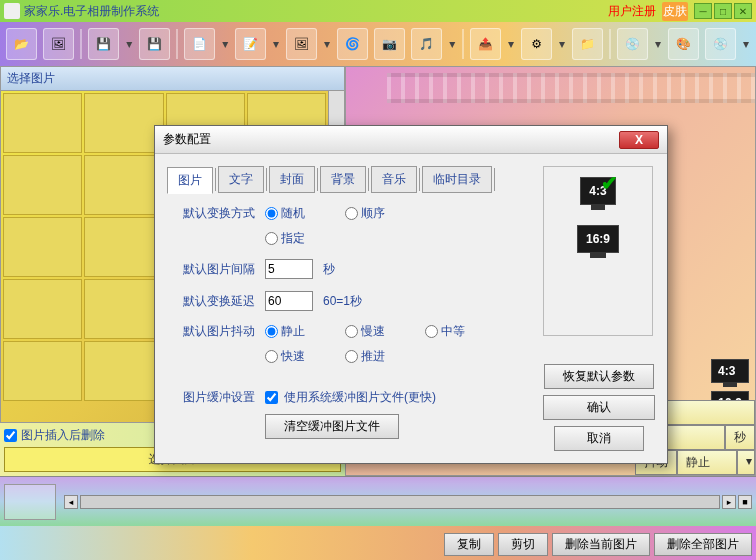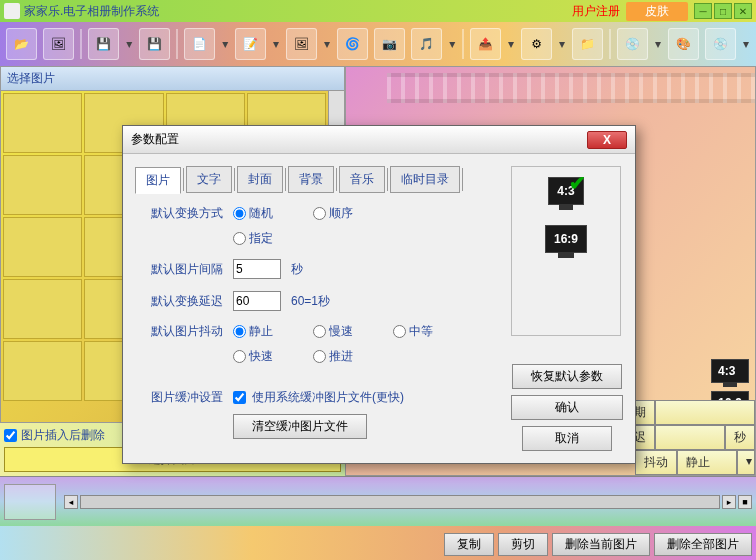--- a/index.html
+++ b/index.html
@@ -3,21 +3,21 @@
 <meta charset="utf-8">
 <style>
 * { box-sizing: border-box; margin: 0; padding: 0; font-family: "Microsoft YaHei", SimSun, sans-serif; font-size: 12px; }
 body { width: 756px; height: 560px; overflow: hidden; background: linear-gradient(180deg, #d67de6 0%, #e8a079 30%, #f5c96f 60%, #b3e0f0 100%); position: relative; }
 
 .titlebar { height: 22px; background: linear-gradient(90deg, #8dd84e, #d8e24e); display: flex; align-items: center; padding: 0 4px; }
 .titlebar .app-icon { width: 16px; height: 16px; background: #f0f0f0; border-radius: 2px; margin-right: 4px; }
 .titlebar .title { color: #2b4a9b; font-weight: normal; }
 .titlebar .right { margin-left: auto; display: flex; align-items: center; gap: 6px; }
 .titlebar .reg { color: #f00; cursor: pointer; }
-.titlebar .skin { background: #f9a23a; color: #fff; padding: 1px 19px; border-radius: 2px; cursor: pointer; }
+.titlebar .skin { background: #f9a23a; color: #fff; padding: 1px 1px; border-radius: 2px; cursor: pointer; }
 .win-btns { display: flex; gap: 2px; }
 .win-btn { width: 18px; height: 16px; border: 1px solid #5a9e2a; background: #8dd84e; display: flex; align-items: center; justify-content: center; cursor: pointer; font-size: 10px; color: #2a5a0a; }
 
 .toolbar { height: 44px; background: linear-gradient(90deg, #a07de6, #e6a079, #f5c96f, #b3e0f0); display: flex; align-items: center; padding: 0 6px; gap: 6px; }
 .tool-btn { width: 32px; height: 32px; background: rgba(255,255,255,0.25); border: 1px solid rgba(255,255,255,0.5); border-radius: 3px; cursor: pointer; display: flex; align-items: center; justify-content: center; }
 .tool-drop { width: 8px; display: flex; align-items: center; justify-content: center; color: #444; }
 .tool-sep { width: 2px; height: 30px; background: rgba(255,255,255,0.4); }
 
 .main { display: flex; height: 410px; }
 .left-panel { width: 345px; background: linear-gradient(135deg, #f0e84a 0%, #e6c84a 60%, #d0b040 100%); border: 1px solid #999; display: flex; flex-direction: column; }
@@ -45,21 +45,21 @@
 .tl-btn { width: 14px; height: 14px; background: #e0e0e0; border: 1px solid #888; cursor: pointer; text-align: center; font-size: 9px; line-height: 12px; }
 
 .bottom-bar { height: 36px; background: linear-gradient(90deg, #b3e0f0, #f5c96f, #e8a079, #d67de6); display: flex; align-items: center; gap: 4px; padding: 0 4px; }
 .bb-btn { background: linear-gradient(180deg, #f0f0f0, #d0d0d0); border: 1px solid #888; padding: 2px 12px; cursor: pointer; }
 .bb-right { margin-left: auto; display: flex; gap: 4px; }
 
 .statusbar { height: 20px; background: #222; color: #ccc; display: flex; align-items: center; padding: 0 8px; gap: 16px; }
 .statusbar a { color: #6ab0f0; text-decoration: underline; }
 
 
-.dialog { position: absolute; left: 122px; top: 125px; width: 514px; background: #f0f0f0; border: 1px solid #666; box-shadow: 4px 4px 12px rgba(0,0,0,0.4); z-index: 100; }
+.dialog { position: absolute; left: 154px; top: 125px; width: 514px; background: #f0f0f0; border: 1px solid #666; box-shadow: 4px 4px 12px rgba(0,0,0,0.4); z-index: 100; }
 .dlg-title { height: 28px; background: linear-gradient(180deg, #fff, #e0e0e0); display: flex; align-items: center; padding: 0 8px; border-bottom: 1px solid #bbb; }
 .dlg-close { margin-left: auto; width: 40px; height: 18px; background: linear-gradient(180deg, #e87070, #c83030); border: 1px solid #a02020; border-radius: 2px; color: #fff; text-align: center; cursor: pointer; line-height: 16px; font-weight: bold; }
 .dlg-body { padding: 12px; display: flex; gap: 12px; }
 .dlg-left { flex: 1; }
 .tabs { display: flex; gap: 2px; margin-bottom: 12px; }
 .tab { padding: 4px 10px; border: 1px solid #999; background: #e8e8e8; cursor: pointer; color: #2b4a9b; }
 .tab.active { background: #fff; border-bottom-color: #fff; position: relative; top: 1px; }
 .tab-sep { width: 1px; background: #999; margin: 2px 0; }
 .form-row { display: flex; align-items: center; gap: 10px; margin: 12px 0; color: #2b4a9b; }
 .form-row .lbl { width: 88px; text-align: right; }

